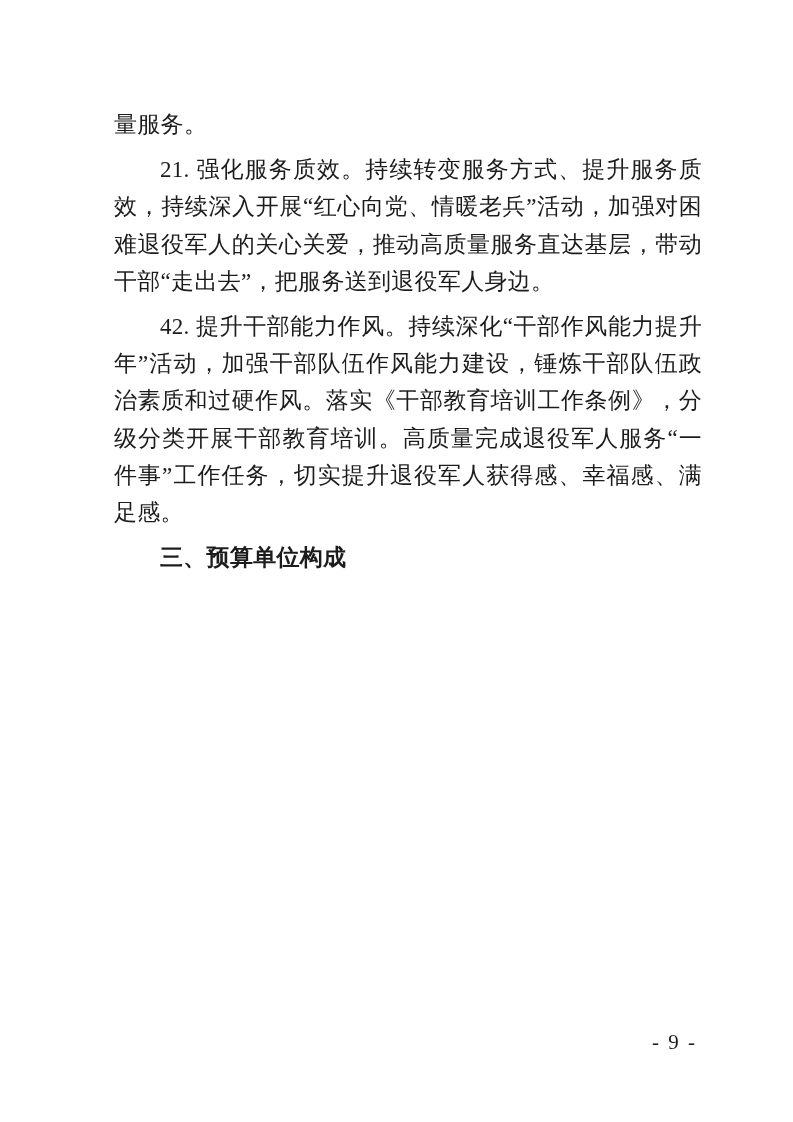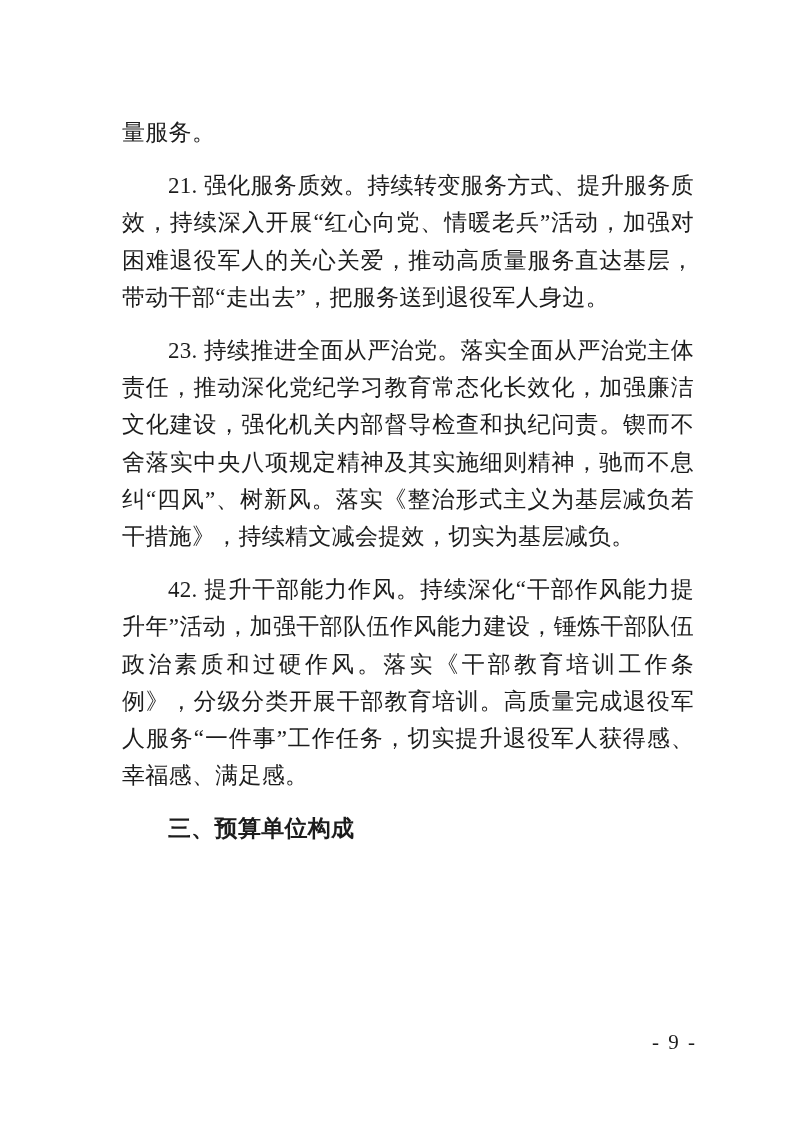--- a/index.html
+++ b/index.html
@@ -21,21 +21,21 @@
     left: 106px;
     top: 98px;
     width: 604px;
     font-size: 23px;
     line-height: 37.2px;
     text-align: justify;
     text-justify: inter-ideograph;
     letter-spacing: 0.3px;
   }
   .body-text p {
-    margin: 16px;
+    margin: 8px;
     padding: 0;
   }
   .continuation {
     text-indent: 0;
   }
   .para {
     text-indent: 2em;
   }
   .section-heading {
     text-indent: 2em;
@@ -54,18 +54,17 @@
     letter-spacing: 2px;
   }
 </style>
 </head>
 <body>
 
 <div class="sheet">
   <div class="body-text">
     <p class="continuation">量服务。</p>
     <p class="para">21. 强化服务质效。持续转变服务方式、提升服务质效，持续深入开展“红心向党、情暖老兵”活动，加强对困难退役军人的关心关爱，推动高质量服务直达基层，带动干部“走出去”，把服务送到退役军人身边。</p>
-    <p class="para">23. 持续推进全面从严治党。落实全面从严治党主体责任，推动深化党纪学习教育常态化长效化，加强廉洁文化建设，强化机关内部督导检查和执纪问责。锲而不舍落实中央八项规定精神及其实施细则精神，驰而不息纠“四风”、树新风。落实《整治形式主义为基层减负若干措施》，持续精文减会提效，切实为基层减负。</p>
     <p class="para">42. 提升干部能力作风。持续深化“干部作风能力提升年”活动，加强干部队伍作风能力建设，锤炼干部队伍政治素质和过硬作风。落实《干部教育培训工作条例》，分级分类开展干部教育培训。高质量完成退役军人服务“一件事”工作任务，切实提升退役军人获得感、幸福感、满足感。</p>
     <p class="section-heading">三、预算单位构成</p>
   </div>
   <div class="page-num">- 9 -</div>
 </div>
 
 </body></html>

